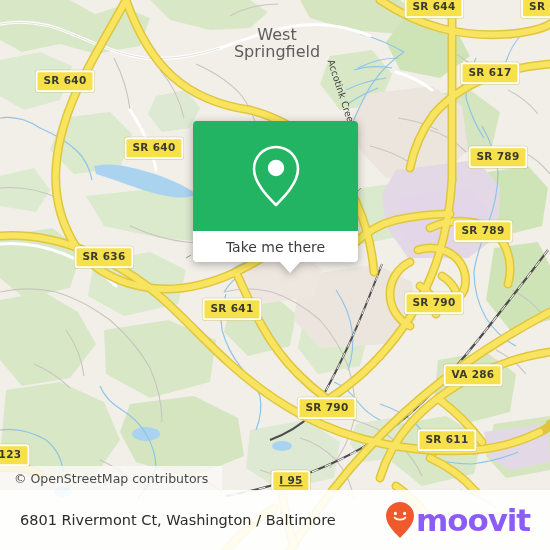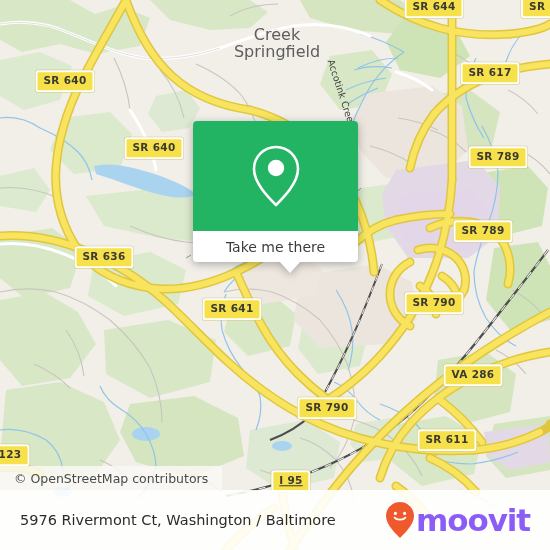--- a/index.html
+++ b/index.html
@@ -441,21 +441,21 @@
         <path d="M430,458 C448,466 464,478 476,492"></path>
         <path d="M396,486 C410,496 422,508 432,522"></path>
       </g>
 
       <g stroke="#9a9a90" stroke-width="1" fill="none">
         <path d="M186,258 l5,-3 M194,256 l5,-3 M202,254 l5,-3"></path>
         <path d="M352,186 l4,-4 M357,192 l4,-4"></path>
       </g>
     </svg>
 
-    <div class="place-label" style="left:277px; top:43px;">Creek
+    <div class="place-label" style="left:277px; top:43px;">West
 Springfield</div>
 
     <div class="creek-label" style="left:336px; top:58px; transform: rotate(72deg);">Accotink Creek</div>
 
     <div class="shield" style="left:434px; top:7px;">SR 644</div>
     <div class="shield" style="left:543px; top:7px;">SR 6</div>
     <div class="shield" style="left:65px;  top:81px;">SR 640</div>
     <div class="shield" style="left:490px; top:73px;">SR 617</div>
     <div class="shield" style="left:154px; top:148px;">SR 640</div>
     <div class="shield" style="left:498px; top:157px;">SR 789</div>
@@ -481,21 +481,21 @@
       <span id="popup-label">Take me there</span>
     </div>
     <div id="popup-tail"></div>
   </div>
 
   <div id="attribution">
     <span>© OpenStreetMap contributors</span>
   </div>
 
   <div id="bottom-bar">
-    <span id="address-text">5976 Rivermont Ct, Washington / Baltimore</span>
+    <span id="address-text">6801 Rivermont Ct, Washington / Baltimore</span>
     <div id="brand-logo">
       <svg width="30" height="38" viewBox="0 0 30 38">
         <path d="M15 1 C7.3 1 1 7.3 1 15 C1 24.5 12.2 33.8 15 37 C17.8 33.8 29 24.5 29 15 C29 7.3 22.7 1 15 1 Z" fill="#f0592b"></path>
         <circle cx="10.4" cy="12.4" r="1.55" fill="#ffffff"></circle>
         <circle cx="19.6" cy="12.4" r="1.55" fill="#ffffff"></circle>
         <path d="M9.6 16.6 C11.4 19.4 18.6 19.4 20.4 16.6" fill="none" stroke="#ffffff" stroke-width="1.8" stroke-linecap="round"></path>
       </svg>
       <span id="brand-wordmark">moovit</span>
     </div>
   </div>

